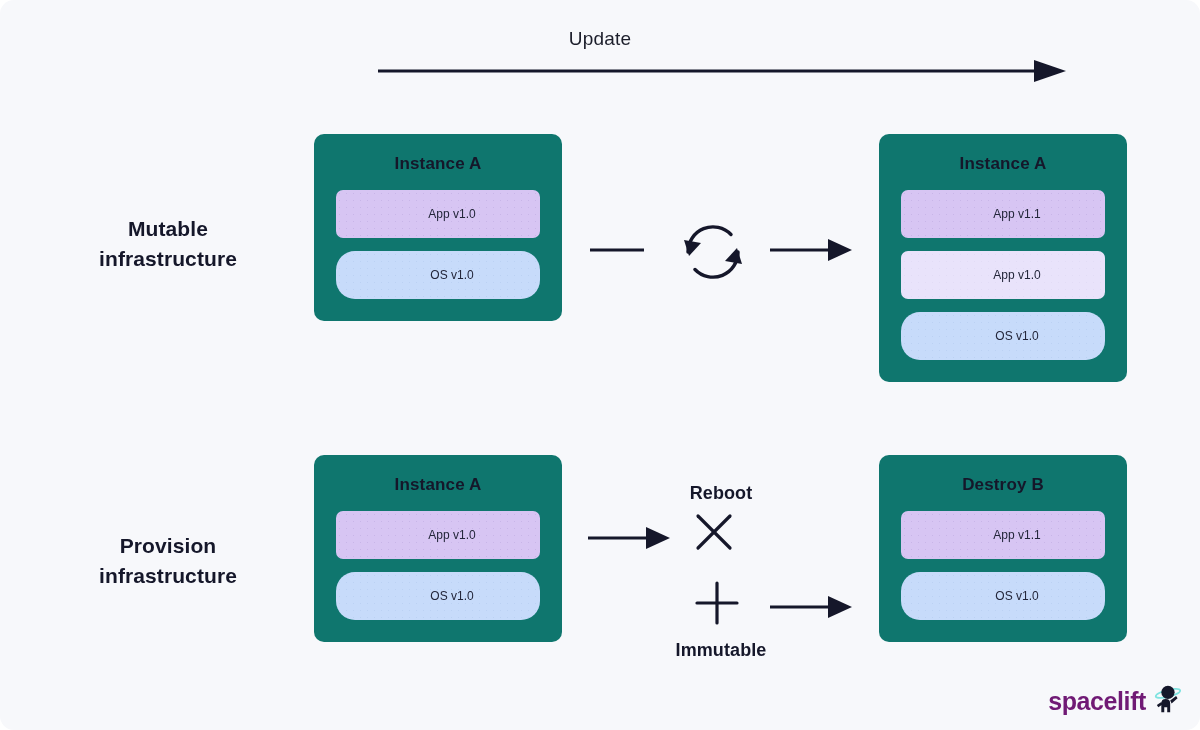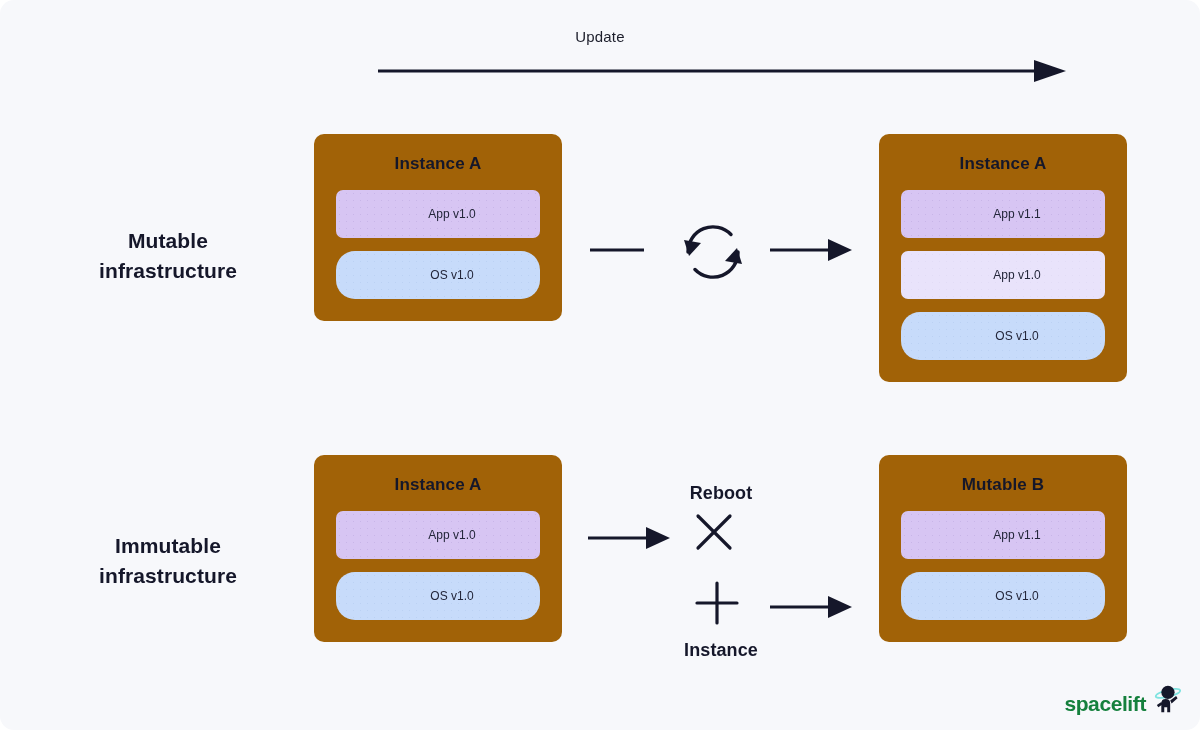--- a/index.html
+++ b/index.html
@@ -20,21 +20,21 @@
     color: #1c1e2b;
   }
 
   
   .update-label {
     position: absolute;
     left: 0;
     top: 28px;
     width: 1200px;
     text-align: center;
-    font-size: 15px;
+    font-size: 19px;
     font-weight: 400;
     color: #1c1e2b;
     letter-spacing: .2px;
   }
   .update-arrow {
     position: absolute;
     left: 378px;
     top: 56px;
     width: 688px;
     height: 30px;
@@ -45,27 +45,27 @@
     position: absolute;
     width: 300px;
     left: 18px;
     text-align: center;
     font-size: 21px;
     font-weight: bold;
     line-height: 1.42;
     color: #15172a;
     letter-spacing: .1px;
   }
-  #label-mutable { top: 226px; }
+  #label-mutable { top: 214px; }
   #label-immutable { top: 531px; }
 
   
   .card {
     position: absolute;
-    background: #a16207;
+    background: #0f766e;
     border-radius: 10px;
     box-sizing: border-box;
     padding: 20px 22px 22px 22px;
   }
   .card::after {
     
     content: "";
     position: absolute;
     left: 4px;
     right: -10px;
@@ -138,44 +138,44 @@
   
   #brand {
     position: absolute;
     right: 18px;
     bottom: 16px;
     display: flex;
     align-items: flex-end;
     gap: 2px;
   }
   #brand-text {
-    font-size: 21px;
-    font-weight: bold;
-    color: #15803d;
+    font-size: 25px;
+    font-weight: bold;
+    color: #701a75;
     letter-spacing: -.4px;
     line-height: 1;
   }
 </style>
 </head>
 <body>
 
 <div id="canvas">
 
   <div class="update-label">Update</div>
   <svg class="update-arrow" viewBox="0 0 688 30" width="688" height="30">
     <line x1="0" y1="15" x2="662" y2="15" stroke="#15172a" stroke-width="3.2"></line>
     <polygon points="656,4 688,15 656,26" fill="#15172a"></polygon>
   </svg>
 
   <div class="row-label" id="label-mutable">
     <div>Mutable</div>
     <div>infrastructure</div>
   </div>
   <div class="row-label" id="label-immutable">
-    <div>Immutable</div>
+    <div>Provision</div>
     <div>infrastructure</div>
   </div>
 
   <div class="card" id="card-mutable-before">
     <div class="card-title">Instance A</div>
     <div class="layer purple">App v1.0</div>
     <div class="layer blue">OS v1.0</div>
   </div>
 
   <svg class="mid" id="line-mutable-in" viewBox="0 0 58 28" width="58" height="28">
@@ -218,29 +218,29 @@
   <svg class="mid" id="destroy-icon" viewBox="0 0 42 42" width="42" height="42">
     <line x1="5" y1="5" x2="37" y2="37" stroke="#15172a" stroke-width="3.2" stroke-linecap="round"></line>
     <line x1="37" y1="5" x2="5" y2="37" stroke="#15172a" stroke-width="3.2" stroke-linecap="round"></line>
   </svg>
 
   <svg class="mid" id="provision-icon" viewBox="0 0 48 48" width="48" height="48">
     <line x1="4" y1="24" x2="44" y2="24" stroke="#15172a" stroke-width="3.2" stroke-linecap="round"></line>
     <line x1="24" y1="4" x2="24" y2="44" stroke="#15172a" stroke-width="3.2" stroke-linecap="round"></line>
   </svg>
 
-  <div class="op-label" id="provision-label">Instance</div>
+  <div class="op-label" id="provision-label">Immutable</div>
 
   <svg class="mid" id="arrow-immutable-out" viewBox="0 0 82 32" width="82" height="32">
     <line x1="0" y1="16" x2="62" y2="16" stroke="#15172a" stroke-width="3.2"></line>
     <polygon points="58,5 82,16 58,27" fill="#15172a"></polygon>
   </svg>
 
   <div class="card" id="card-immutable-after">
-    <div class="card-title">Mutable B</div>
+    <div class="card-title">Destroy B</div>
     <div class="layer purple">App v1.1</div>
     <div class="layer blue">OS v1.0</div>
   </div>
 
   <div id="brand">
     <span id="brand-text">spacelift</span>
     <svg viewBox="0 0 46 40" width="34" height="30">
       <ellipse cx="27" cy="12.5" rx="17" ry="4.6" fill="none" stroke="#7fe3e0" stroke-width="2.4" transform="rotate(-14 27 12.5)"></ellipse>
       <circle cx="27" cy="11" r="9" fill="#15172a"></circle>
       <path d="M18 26 q0-6 6-6 q6 0 6 6 l0 12 l-4 0 l0-7 l-4 0 l0 7 l-4 0 z" fill="#15172a"></path>

